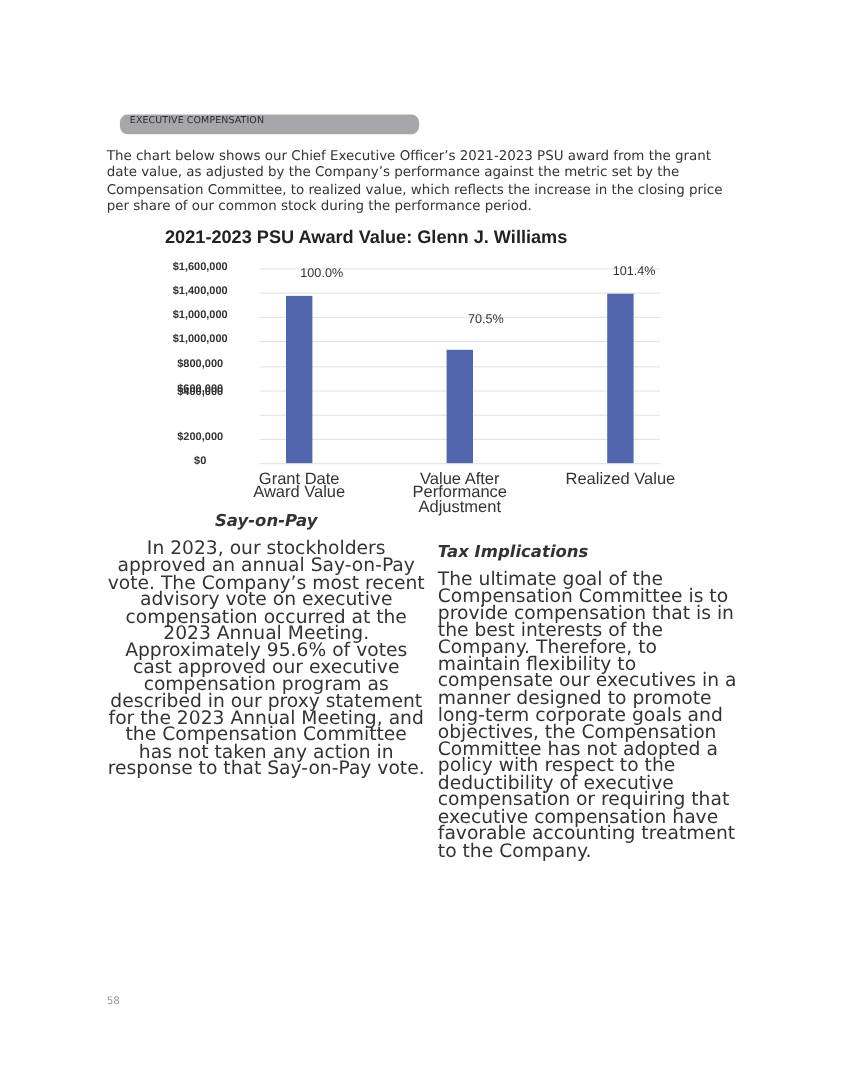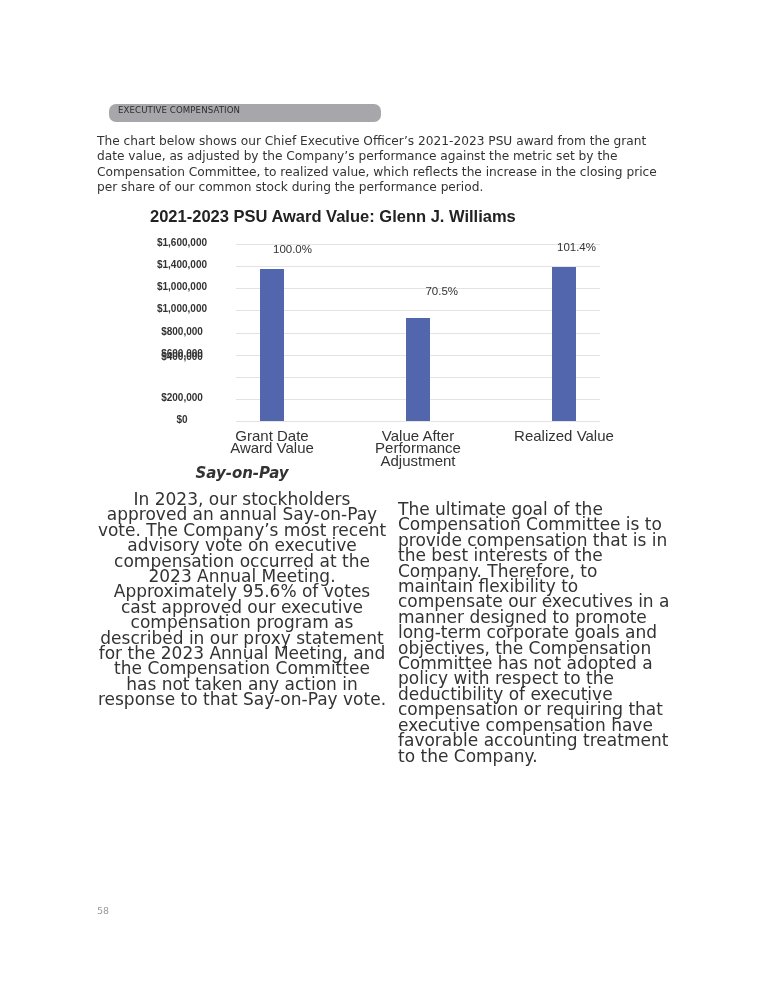--- a/index.html
+++ b/index.html
@@ -76,20 +76,21 @@
       <div>Realized Value</div>
     </div>
   </div>
 
 <div class="col" style="left:97px; top:464px;text-align:center;">
   <h2>Say-on-Pay</h2>
   <p>In 2023, our stockholders approved an annual Say-on-Pay vote. The Company’s most recent advisory vote on executive compensation occurred at the 2023 Annual Meeting. Approximately 95.6% of votes cast approved our executive compensation program as described in our proxy statement for the 2023 Annual Meeting, and the Compensation Committee has not taken any action in response to that Say-on-Pay vote.</p>
 </div>
 
 <div class="col" style="left:398px; top:492px; width:278px;">
+  <h2>Tax Implications</h2>
   <p>The ultimate goal of the Compensation Committee is to provide compensation that is in the best interests of the Company. Therefore, to maintain flexibility to compensate our executives in a manner designed to promote long-term corporate goals and objectives, the Compensation Committee has not adopted a policy with respect to the deductibility of executive compensation or requiring that executive compensation have favorable accounting treatment to the Company.</p>
 </div>
 
 <div class="page-num">58</div>
 
 <div class="bar-label" style="left: 232px; top: 243.001px;">100.0%</div>
 <div class="bar-label" style="left: 378px; top: 285px;">70.5%</div>
 <div class="bar-label" style="left: 516px; top: 240.899px;">101.4%</div>
 
 </body></html>

